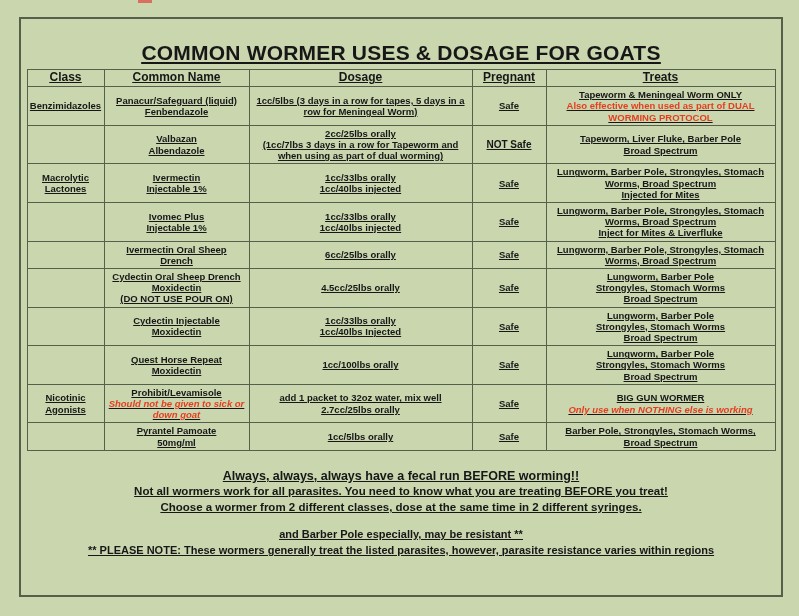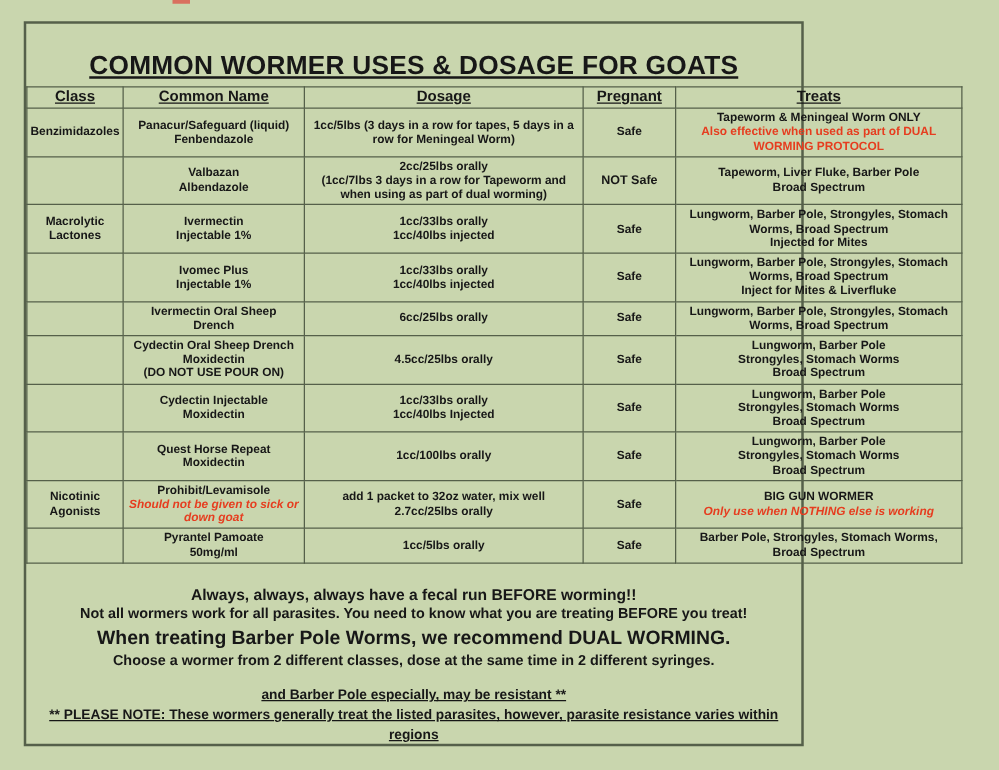--- a/index.html
+++ b/index.html
@@ -11,24 +11,25 @@
     color:var(--ink, #171717);
     position:relative;
     overflow:hidden;
   }
   .top-mark {
     position:absolute; left:138px; top:0; width:14px; height:3px;
     background:#d9705f;
   }
   .outer-box {
     position:absolute; left:19px; top:17px;
-    width:624px; height:580px;
+    width:764px; height:580px;
     border:2px solid var(--line, #55604a);
     box-sizing:border-box;
     padding-top:22px;
+    text-decoration:underline;
   }
   .page-title {
     font-size:21px; text-align:center;
     text-decoration:underline;
     margin:0 0 4px 0;
     letter-spacing:0.2px;
   }
   table.wormer {
     border-collapse:collapse;
     margin:0 auto;
@@ -282,21 +283,20 @@
             <div>Barber Pole, Strongyles, Stomach Worms,</div>
             <div>Broad Spectrum</div>
           </td>
         </tr>
       </tbody>
   </table>
 
   <div class="footer-block">
     <div class="f-first">Always, always, always have a fecal run BEFORE worming!!</div>
     <div class="f-line">Not all wormers work for all parasites.  You need to know what you are treating BEFORE you treat!</div>
-    <div class="f-big">When treating Barber Pole Worms, we recommend DUAL WORMING.</div>
     <div class="f-line">Choose a wormer from 2 different classes, dose at the same time in 2 different syringes.</div>
   </div>
 
   <div class="note-block">
     <div>and Barber Pole especially, may be resistant **</div>
     <div>** PLEASE NOTE: These wormers generally treat the listed parasites, however, parasite resistance varies within regions</div>
   </div>
 
 </div>
 

